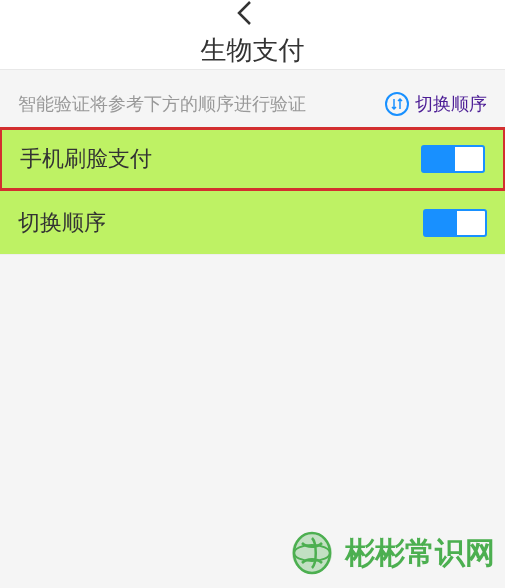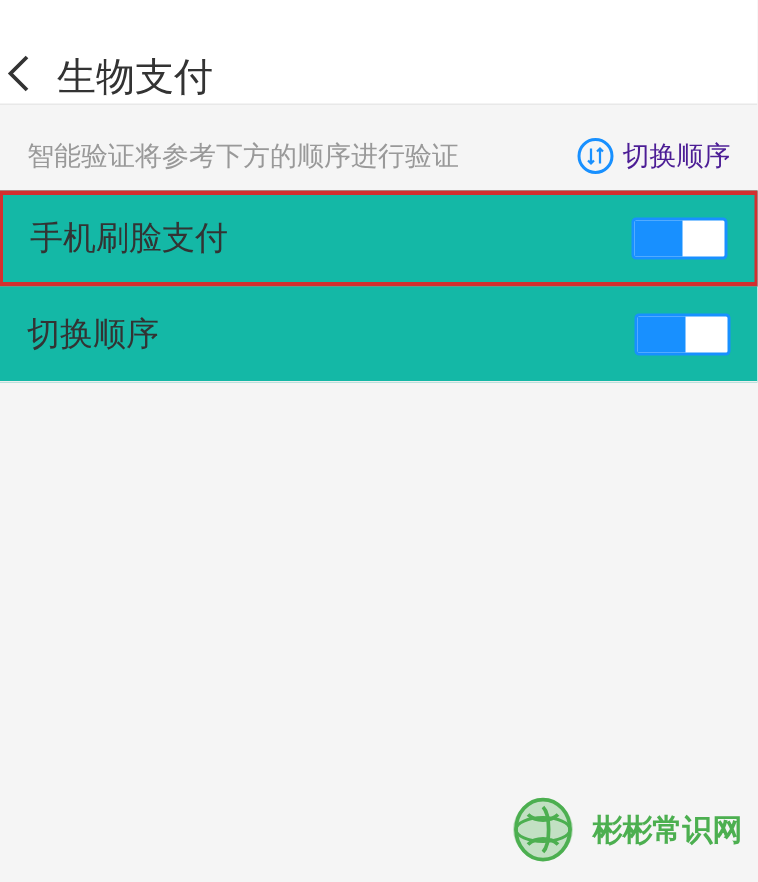--- a/index.html
+++ b/index.html
@@ -12,23 +12,24 @@
       height: 588px;
       font-family: -apple-system, "Helvetica Neue", Arial, sans-serif;
       background: #f5f5f5;
       position: relative;
       overflow: hidden;
     }
     .header {
       background: #fff;
       height: 70px;
       display: flex;
-      align-items: flex-end;
+      align-items: center;
       padding: 0 4px;
       border-bottom: 1px solid #e8e8e8;
+      flex-direction: column;
     }
     .back-icon {
       font-size: 28px;
       color: #333;
       margin-right: 18px;
       cursor: pointer;
     }
     .title {
       font-size: 26px;
       color: #333;
@@ -57,21 +58,21 @@
       height: 24px;
       border: 2px solid #1890ff;
       border-radius: 50%;
       display: flex;
       align-items: center;
       justify-content: center;
       margin-right: 6px;
       font-size: 12px;
     }
     .setting-row {
-      background: #14b8a6;
+      background: #bef264;
       height: 64px;
       display: flex;
       align-items: center;
       justify-content: space-between;
       padding: 0 18px;
       border-bottom: 1px solid #eee;
     }
     .highlighted {
       border: 3px solid #d32f2f;
       margin: -1px -1px 0 -1px;
@@ -108,21 +109,21 @@
       right: 10px;
       display: flex;
       align-items: center;
     }
     .watermark-icon {
       width: 50px;
       height: 50px;
       margin-right: 8px;
     }
     .watermark-text {
-      font-size: 20px;
+      font-size: 30px;
       font-weight: bold;
       color: #4CAF50;
     }
   </style>
 </head>
 <body>
 
 <div class="header">
   <span class="back-icon">
     <svg width="16" height="26" viewBox="0 0 16 26" fill="none">

